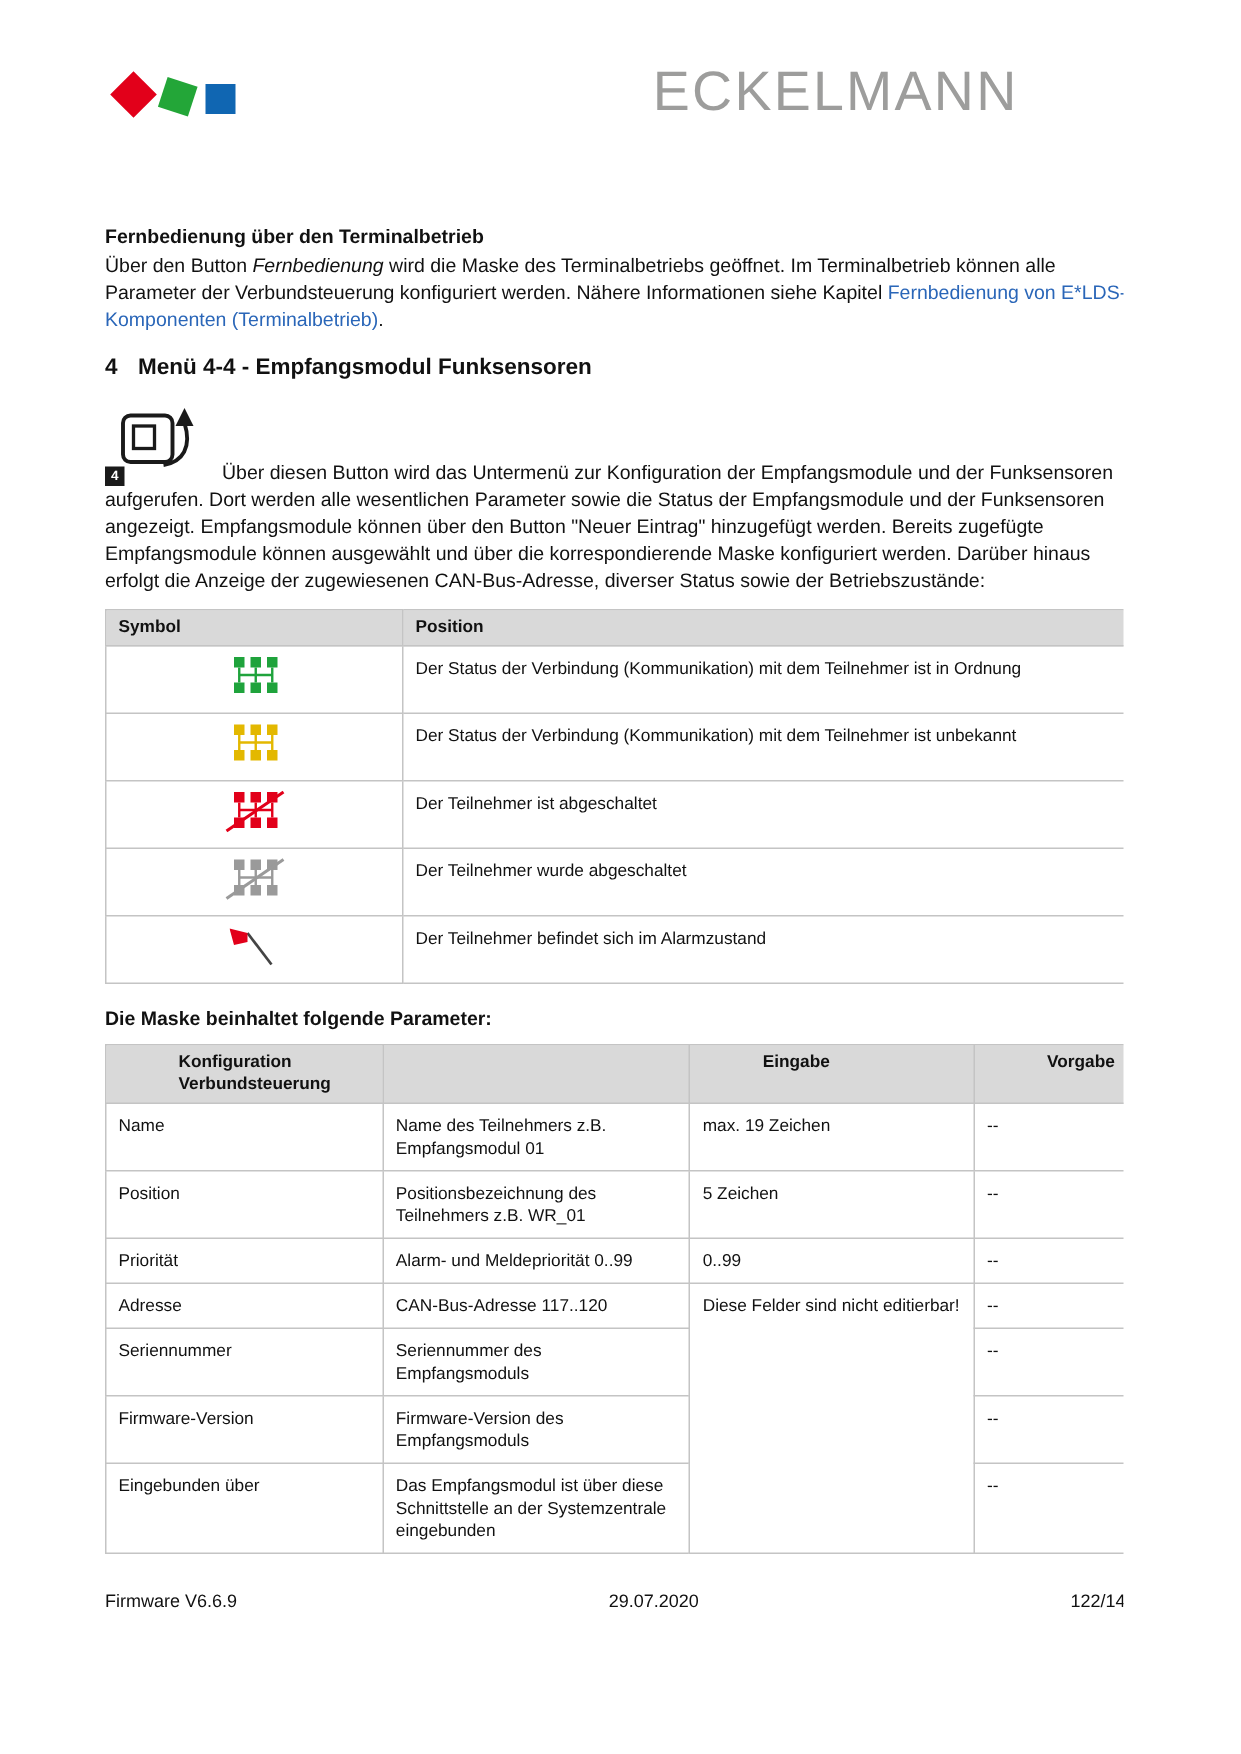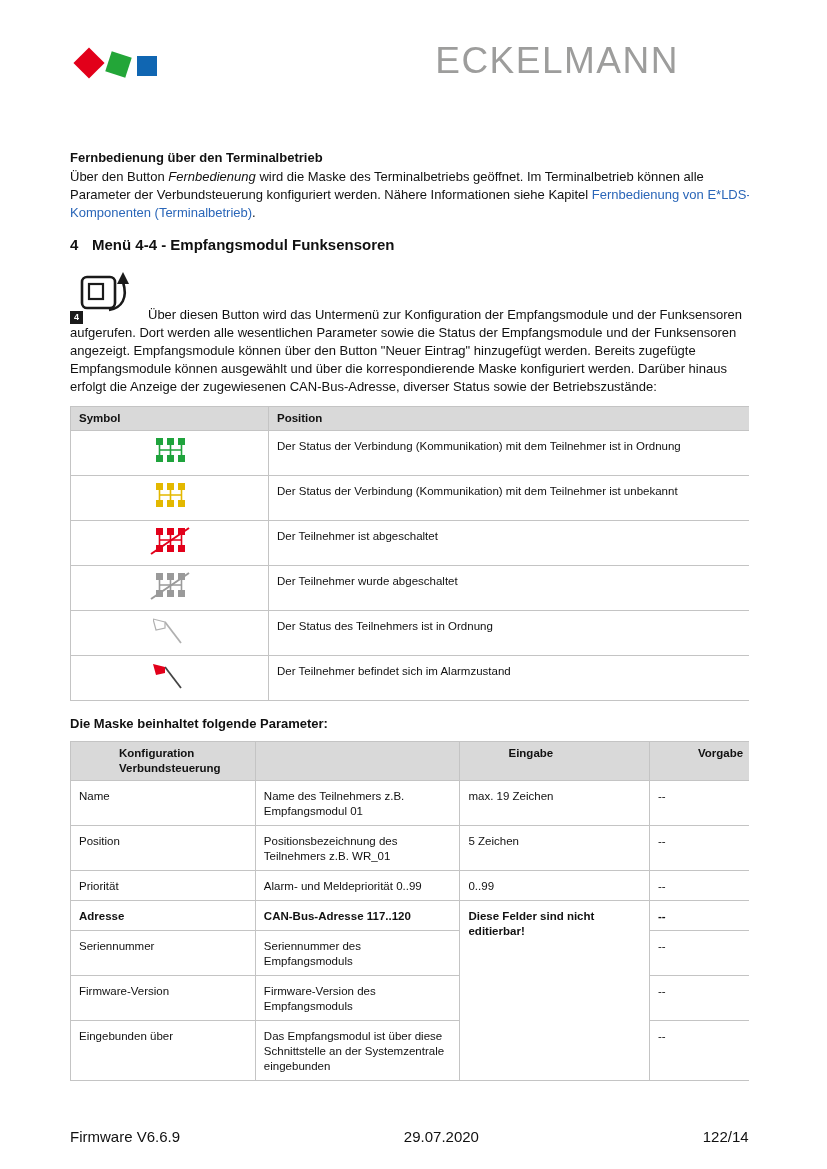--- a/index.html
+++ b/index.html
@@ -48,22 +48,22 @@
 
   .param-table col.c1 { width:185px; }
   .param-table col.c2 { width:205px; }
   .param-table col.c3 { width:190px; }
   .param-table col.c4 { width:107px; }
   .param-table th { height:28px;padding-left:48px; }
 
   .icon-wrap { display:inline-block; }
 
   
-  .footer { position:absolute; left:70px; top:1128px; width:687px; display:flex;
-            justify-content:space-between; font-size:15px;text-align:center; }
+  .footer { position:absolute; left:70px; top:1060px; width:687px; display:flex;
+            justify-content:space-between; font-size:12px;text-align:center; }
 </style>
 </head>
 <body>
 
 <div class="page">
 
   <div class="logo-mark">
     <div class="sq sq-red"></div>
     <div class="sq sq-green"></div>
     <div class="sq sq-blue"></div>
@@ -147,28 +147,20 @@
             <rect x="6" y="1" width="7" height="7" fill="currentColor"></rect>
                   <rect x="17" y="1" width="7" height="7" fill="currentColor"></rect>
                   <rect x="28" y="1" width="7" height="7" fill="currentColor"></rect>
             <rect x="6" y="18" width="7" height="7" fill="currentColor"></rect>
                   <rect x="17" y="18" width="7" height="7" fill="currentColor"></rect>
                   <rect x="28" y="18" width="7" height="7" fill="currentColor"></rect>
             <path d="M9.5 8 V18 M20.5 8 V18 M31.5 8 V18 M9.5 13 H31.5" stroke="currentColor" stroke-width="1.6" fill="none"></path>
             <line x1="1" y1="27" x2="39" y2="1" stroke="currentColor" stroke-width="2"></line>
           </svg></span></td>
         <td class="meaning">Der Teilnehmer wurde abgeschaltet</td>
-      </tr>
-      <tr>
-        <td class="sym"><span class="icon-wrap" style="color: rgb(176, 176, 176);">
-          <svg width="34" height="28" viewBox="0 0 34 28">
-            <line x1="12" y1="5" x2="28" y2="26" stroke="currentColor" stroke-width="1.8"></line>
-            <polygon points="12,5 0,2 3,13 12,11" fill="#ffffff" stroke="currentColor" stroke-width="1.2"></polygon>
-          </svg></span></td>
-        <td class="meaning">Der Status des Teilnehmers ist in Ordnung</td>
       </tr>
       <tr>
         <td class="sym"><span class="icon-wrap" style="color: rgb(226, 0, 26);">
           <svg width="34" height="28" viewBox="0 0 34 28">
             <line x1="12" y1="5" x2="28" y2="26" stroke="#444444" stroke-width="1.8"></line>
             <polygon points="12,5 0,2 3,13 12,11" fill="currentColor"></polygon>
           </svg></span></td>
         <td class="meaning">Der Teilnehmer befindet sich im Alarmzustand</td>
       </tr>
     </tbody>
@@ -201,21 +193,21 @@
         <td>Positionsbezeichnung des Teilnehmers z.B. WR_01</td>
         <td>5 Zeichen</td>
         <td>--</td>
       </tr>
       <tr style="height:30px;">
         <td>Priorität</td>
         <td>Alarm- und Meldepriorität 0..99</td>
         <td>0..99</td>
         <td>--</td>
       </tr>
-      <tr style="height:30px;font-weight:bold;">
+      <tr style="height:30px;">
         <td>Adresse</td>
         <td>CAN-Bus-Adresse 117..120</td>
         <td rowspan="4">Diese Felder sind nicht editierbar!</td>
         <td>--</td>
       </tr>
       <tr style="height:30px;">
         <td>Seriennummer</td>
         <td>Seriennummer des Empfangsmoduls</td>
         <td>--</td>
       </tr>

